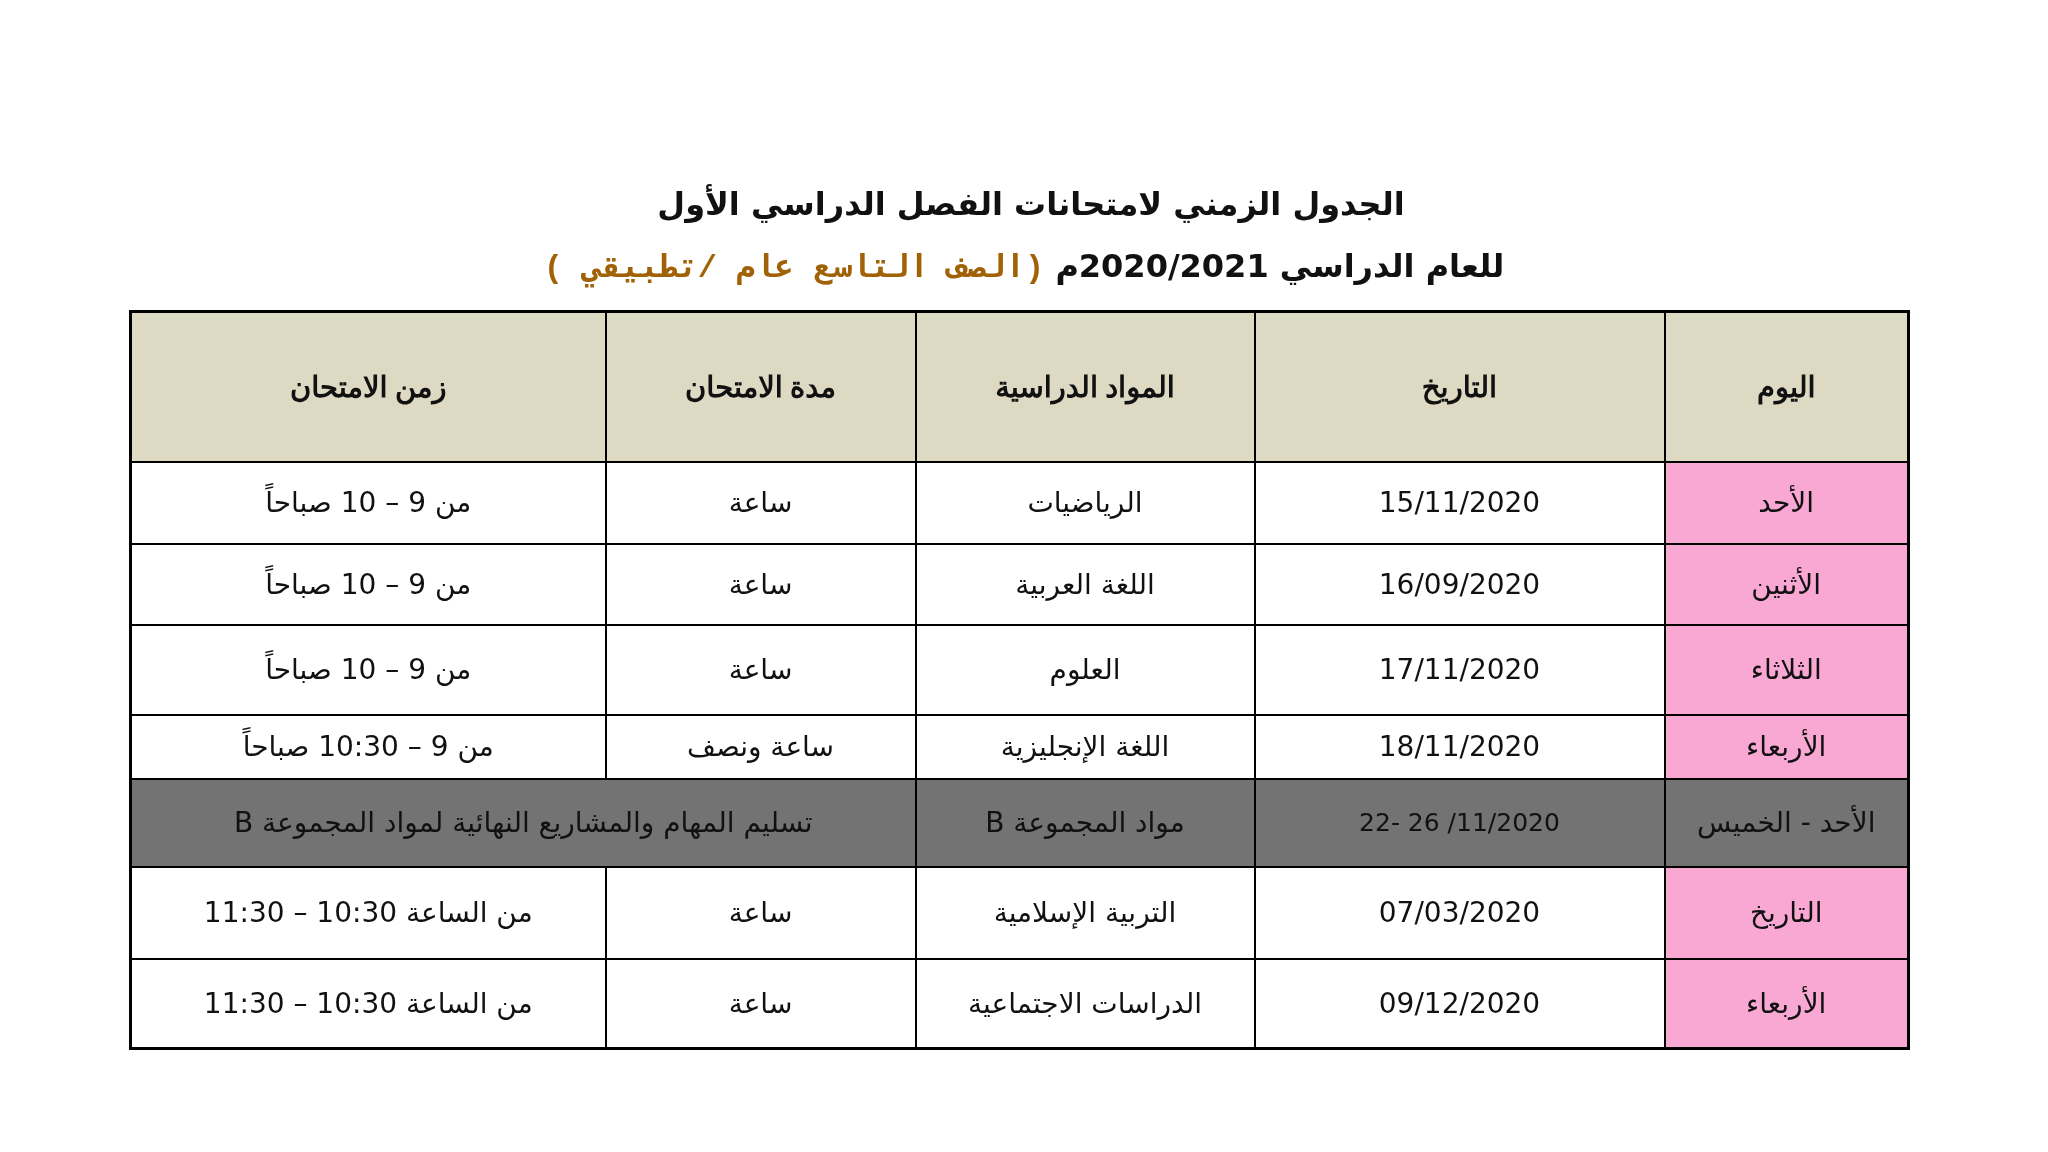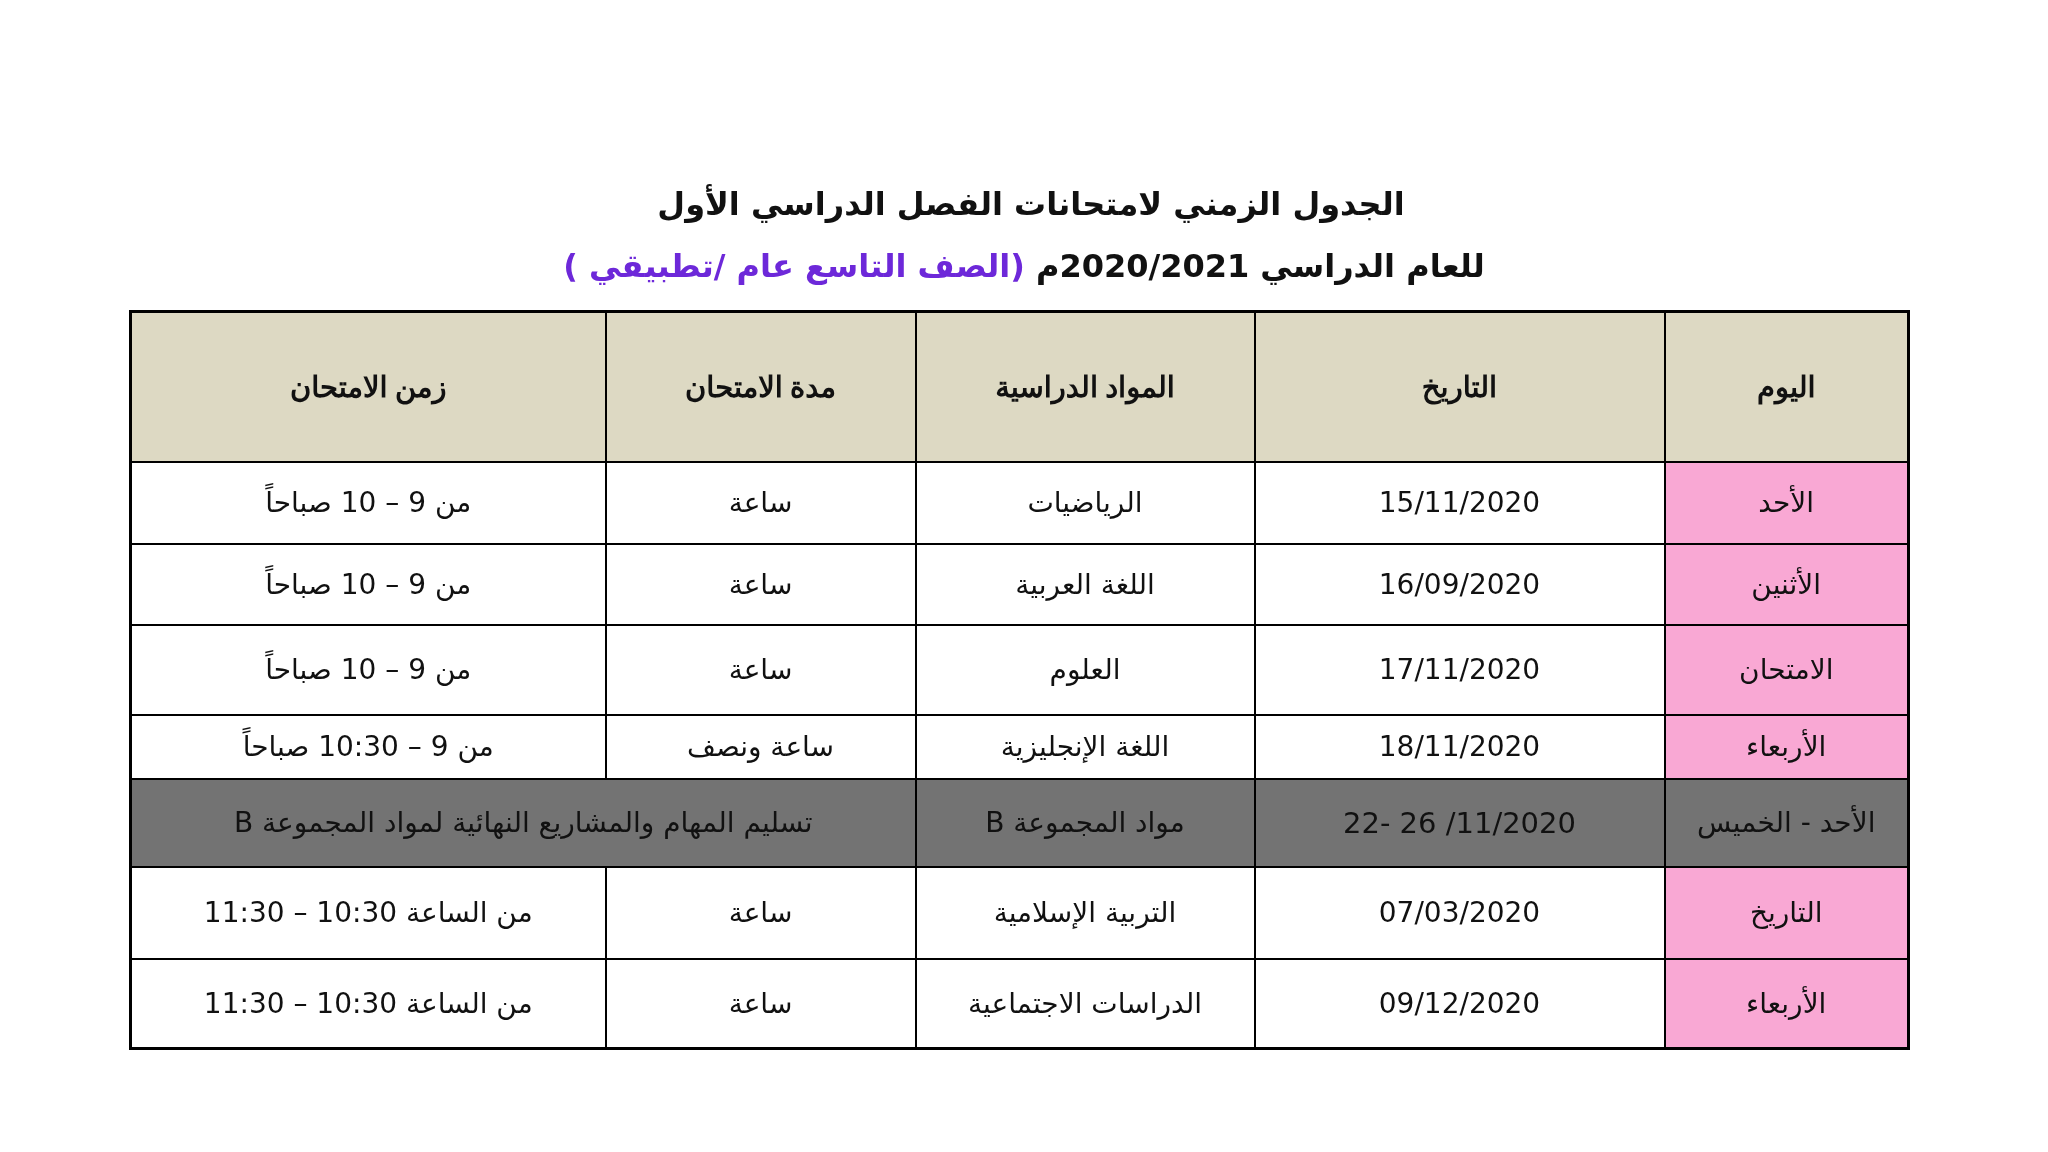--- a/index.html
+++ b/index.html
@@ -21,21 +21,21 @@
       width: 2048px;
       text-align: center;
       direction: rtl;
       font-weight: bold;
       font-size: 32px;
       line-height: 48px;
       color: #111111;
     }
     .title-1 { top: 180px; padding-left: 14px; box-sizing: border-box; }
     .title-2 { top: 242px; }
-    .title-2 .accent { color: #6d28d9; }
+    .title-2 .accent { color: #a16207; font-family: Liberation Mono, monospace; }
 
     table.schedule {
       position: absolute;
       left: 129px;
       top: 310px;
       width: 1778px;
       height: 737px;
       border-collapse: collapse;
       direction: rtl;
       table-layout: fixed;
@@ -51,21 +51,21 @@
       white-space: nowrap;
     }
     table.schedule th {
       background: #ddd9c3;
       font-weight: bold;
       font-size: 29px;
       font-family: Liberation Serif, serif;
     }
     td.day { background: #f9a8d4; }
     tr.pink td { background: #737373; }
-    tr.pink td.range { font-size: 29px; }
+    tr.pink td.range { font-size: 25px; }
     .ltr { direction: ltr; unicode-bidi: embed; }
   </style>
 </head>
 <body>
 
 <div class="title title-1">الجدول الزمني لامتحانات الفصل الدراسي الأول</div>
 <div class="title title-2"><span>للعام الدراسي 2020/2021م </span><span class="accent">(الصف التاسع عام /تطبيقي )</span></div>
 
 <table class="schedule">
   <colgroup>
@@ -91,21 +91,21 @@
     <td>من 9 – 10 صباحاً</td>
   </tr>
   <tr style="height:81px">
     <td class="day">الأثنين</td>
     <td class="ltr">16/09/2020</td>
     <td>اللغة العربية</td>
     <td>ساعة</td>
     <td>من 9 – 10 صباحاً</td>
   </tr>
   <tr style="height:90px">
-    <td class="day">الامتحان</td>
+    <td class="day">الثلاثاء</td>
     <td class="ltr">17/11/2020</td>
     <td>العلوم</td>
     <td>ساعة</td>
     <td>من 9 – 10 صباحاً</td>
   </tr>
   <tr style="height:64px">
     <td class="day">الأربعاء</td>
     <td class="ltr">18/11/2020</td>
     <td>اللغة الإنجليزية</td>
     <td>ساعة ونصف</td>

